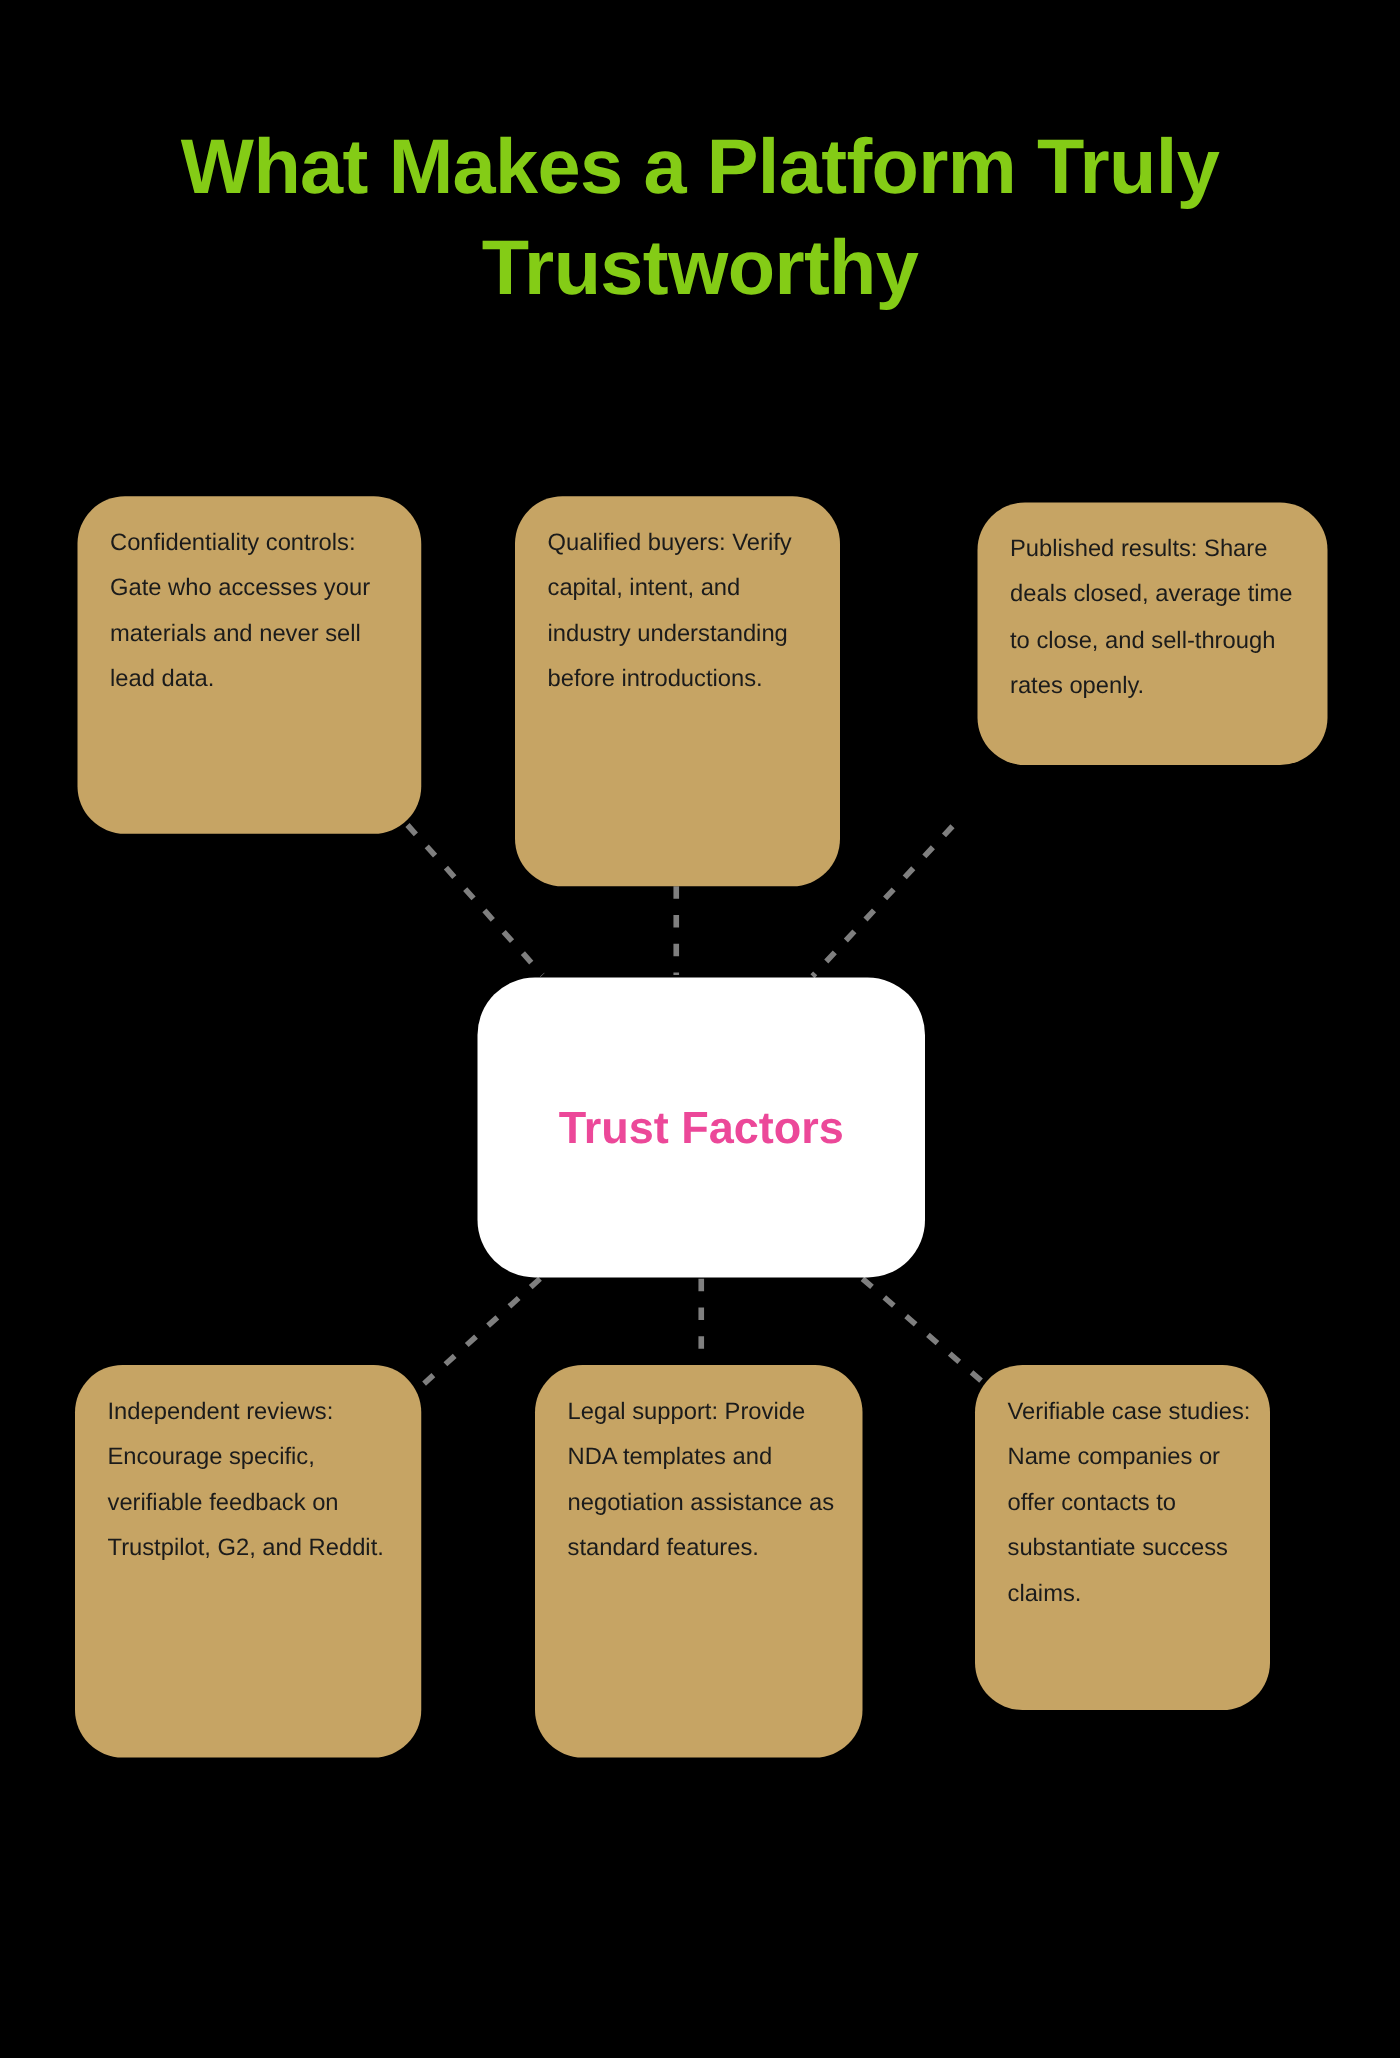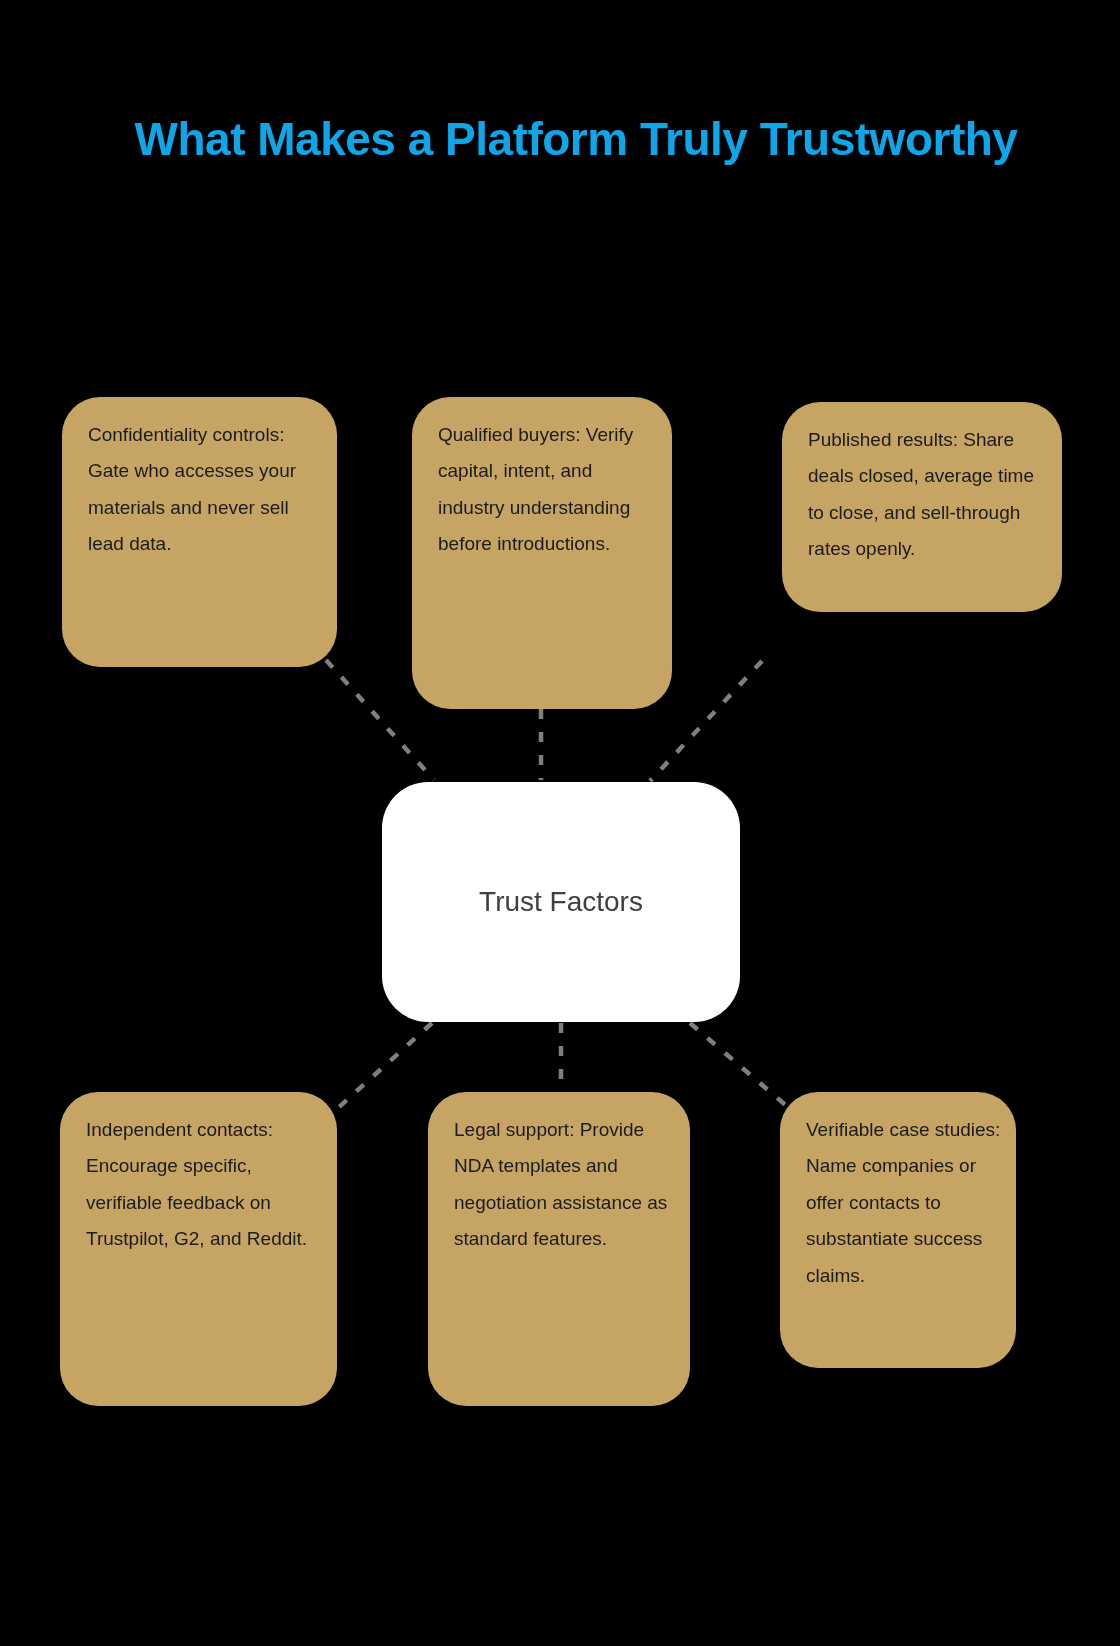--- a/index.html
+++ b/index.html
@@ -13,24 +13,24 @@
     height: 1646px;
     background: #000000;
     overflow: hidden;
     font-family: "Liberation Sans", sans-serif;
   }
   .title {
     position: absolute;
     top: 94px;
     left: 60px;
     width: 1000px;
-    margin: 16px;
+    margin: 0;
     text-align: center;
-    color: #0ea5e9;
-    font-size: 46px;
+    color: #84cc16;
+    font-size: 62px;
     line-height: 1.3;
     font-weight: 700;
     letter-spacing: -0.5px;
   }
   .connectors {
     position: absolute;
     left: 0;
     top: 0;
     width: 1120px;
     height: 1646px;
@@ -65,23 +65,23 @@
     top: 782px;
     width: 358px;
     height: 240px;
     background: #ffffff;
     border-radius: 46px;
     display: flex;
     align-items: center;
     justify-content: center;
   }
   .center-node span {
-    color: #404040;
-    font-size: 28px;
-    font-weight: 400;
+    color: #ec4899;
+    font-size: 36px;
+    font-weight: 700;
   }
 </style>
 </head>
 <body>
 
 <div class="canvas">
 
   <h1 class="title">What Makes a Platform Truly Trustworthy</h1>
 
   <svg class="connectors" viewBox="0 0 1120 1646" xmlns="http://www.w3.org/2000/svg">
@@ -103,21 +103,21 @@
 
   <div class="node node-tr">
     <p>Published results: Share deals closed, average time to close, and sell-through rates openly.</p>
   </div>
 
   <div class="center-node">
     <span>Trust Factors</span>
   </div>
 
   <div class="node node-bl">
-    <p>Independent contacts: Encourage specific, verifiable feedback on Trustpilot, G2, and Reddit.</p>
+    <p>Independent reviews: Encourage specific, verifiable feedback on Trustpilot, G2, and Reddit.</p>
   </div>
 
   <div class="node node-bc">
     <p>Legal support: Provide NDA templates and negotiation assistance as standard features.</p>
   </div>
 
   <div class="node node-br">
     <p>Verifiable case studies: Name companies or offer contacts to substantiate success claims.</p>
   </div>
 

